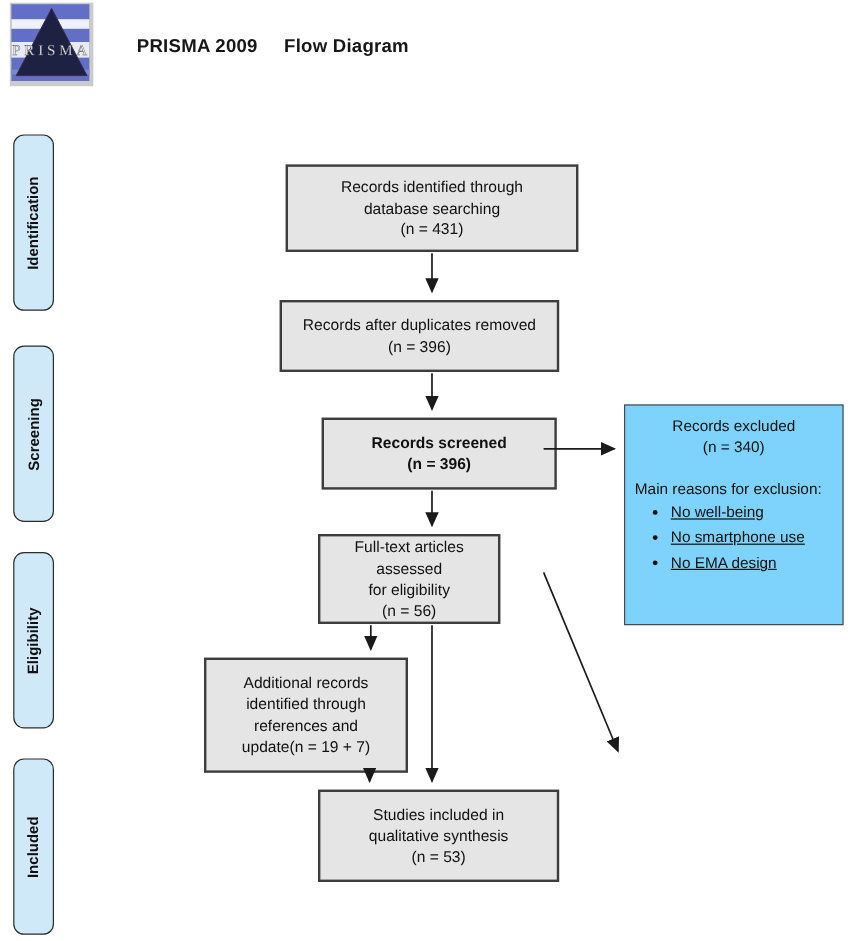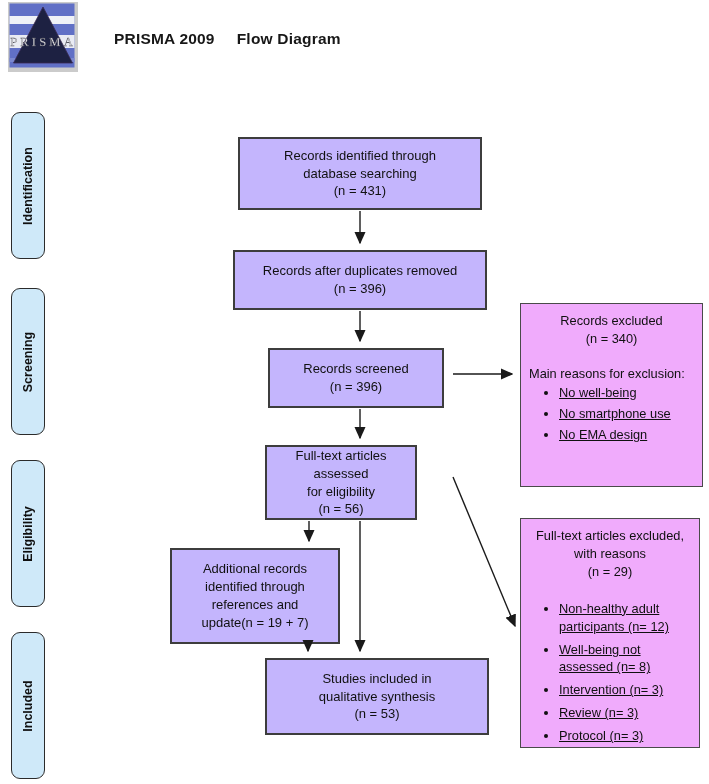--- a/index.html
+++ b/index.html
@@ -15,32 +15,32 @@
   .stage { position:absolute; left:11px; width:34px; height:147px;
            background:#cfe9f9; border:1.5px solid #2b2b2b; border-radius:9px;
            display:flex; align-items:center; justify-content:center; }
   .stage span { transform:rotate(-90deg); white-space:nowrap; font-weight:bold; font-size:12.5px; color:#101010; }
   #stage-identification { top:112px; }
   #stage-screening      { top:288px; }
   #stage-eligibility    { top:460px; }
   #stage-included       { top:632px; }
 
   
-  .fbox { position:absolute; background:#c4b5fd; border:2px solid #3d3d3d;
+  .fbox { position:absolute; background:#e5e5e5; border:2px solid #3d3d3d;
           display:flex; align-items:center; justify-content:center;
           text-align:center; font-size:13px; line-height:1.38; white-space:pre-line; padding:2px 4px; }
   #box-identified   { left:238px; top:137px; width:244px; height:73px; }
-  #box-duplicates   { left:233px; top:250px; width:254px; height:60px; }
-  #box-screened     { left:268px; top:348px; width:176px; height:60px; }
+  #box-duplicates   { left:233px; top:250px; width:233px; height:60px; }
+  #box-screened     { left:268px; top:348px; width:196px; height:60px;font-weight:bold; }
   #box-fulltext     { left:265px; top:445px; width:152px; height:75px; }
   #box-additional   { left:170px; top:548px; width:170px; height:96px; }
-  #box-included     { left:265px; top:658px; width:224px; height:77px; }
+  #box-included     { left:265px; top:658px; width:201px; height:77px; }
 
   
-  .xbox { position:absolute; background:#f0abfc; border:1.5px solid #4a4a4a; font-size:12.8px; color:#101010; }
+  .xbox { position:absolute; background:#7dd3fc; border:1.5px solid #4a4a4a; font-size:12.8px; color:#101010;margin-top:34px; }
   #box-records-excluded  { left:520px; top:303px; width:183px; height:184px; padding:8px 4px 4px 4px; }
   #box-fulltext-excluded { left:520px; top:518px; width:180px; height:230px; padding:8px 4px 4px 4px; }
   .xbox .xtitle { text-align:center; white-space:pre-line; line-height:1.4; }
   .xbox .xsubtitle { margin-top:17px; padding-left:4px; line-height:1.35; }
   .xbox ul { margin:2px 0 0 0; padding-left:34px; list-style:disc; }
   .xbox li { line-height:1.42; margin-bottom:3px;text-decoration:underline; }
   #box-fulltext-excluded ul { margin-top:19px; }
   #box-fulltext-excluded li { margin-bottom:5px; line-height:1.4; }
 
   
@@ -114,32 +114,20 @@
     <div class="xtitle">Records excluded
 (n =  340)</div>
     <div class="xsubtitle">Main reasons for exclusion:</div>
     <ul>
       <li>No well-being</li>
       <li>No smartphone use</li>
       <li>No EMA design</li>
     </ul>
   </div>
 
-  <div class="xbox" id="box-fulltext-excluded">
-    <div class="xtitle">Full-text articles excluded,
-with reasons
-(n =  29)</div>
-    <ul>
-      <li>Non-healthy  adult participants (n= 12)</li>
-      <li>Well-being not assessed (n= 8)</li>
-      <li>Intervention (n= 3)</li>
-      <li>Review (n= 3)</li>
-      <li>Protocol (n= 3)</li>
-    </ul>
-  </div>
 
   <svg id="arrows" aria-hidden="true">
     <defs>
       <marker id="ah" markerWidth="9" markerHeight="8" refX="8" refY="4" orient="auto">
         <path d="M0,0 L9,4 L0,8 Z" fill="#1a1a1a"></path>
       </marker>
     </defs>
     <line x1="360" y1="211" x2="360" y2="243" marker-end="url(#ah)"></line>
     <line x1="360" y1="311" x2="360" y2="341" marker-end="url(#ah)"></line>
     <line x1="360" y1="409" x2="360" y2="438" marker-end="url(#ah)"></line>

